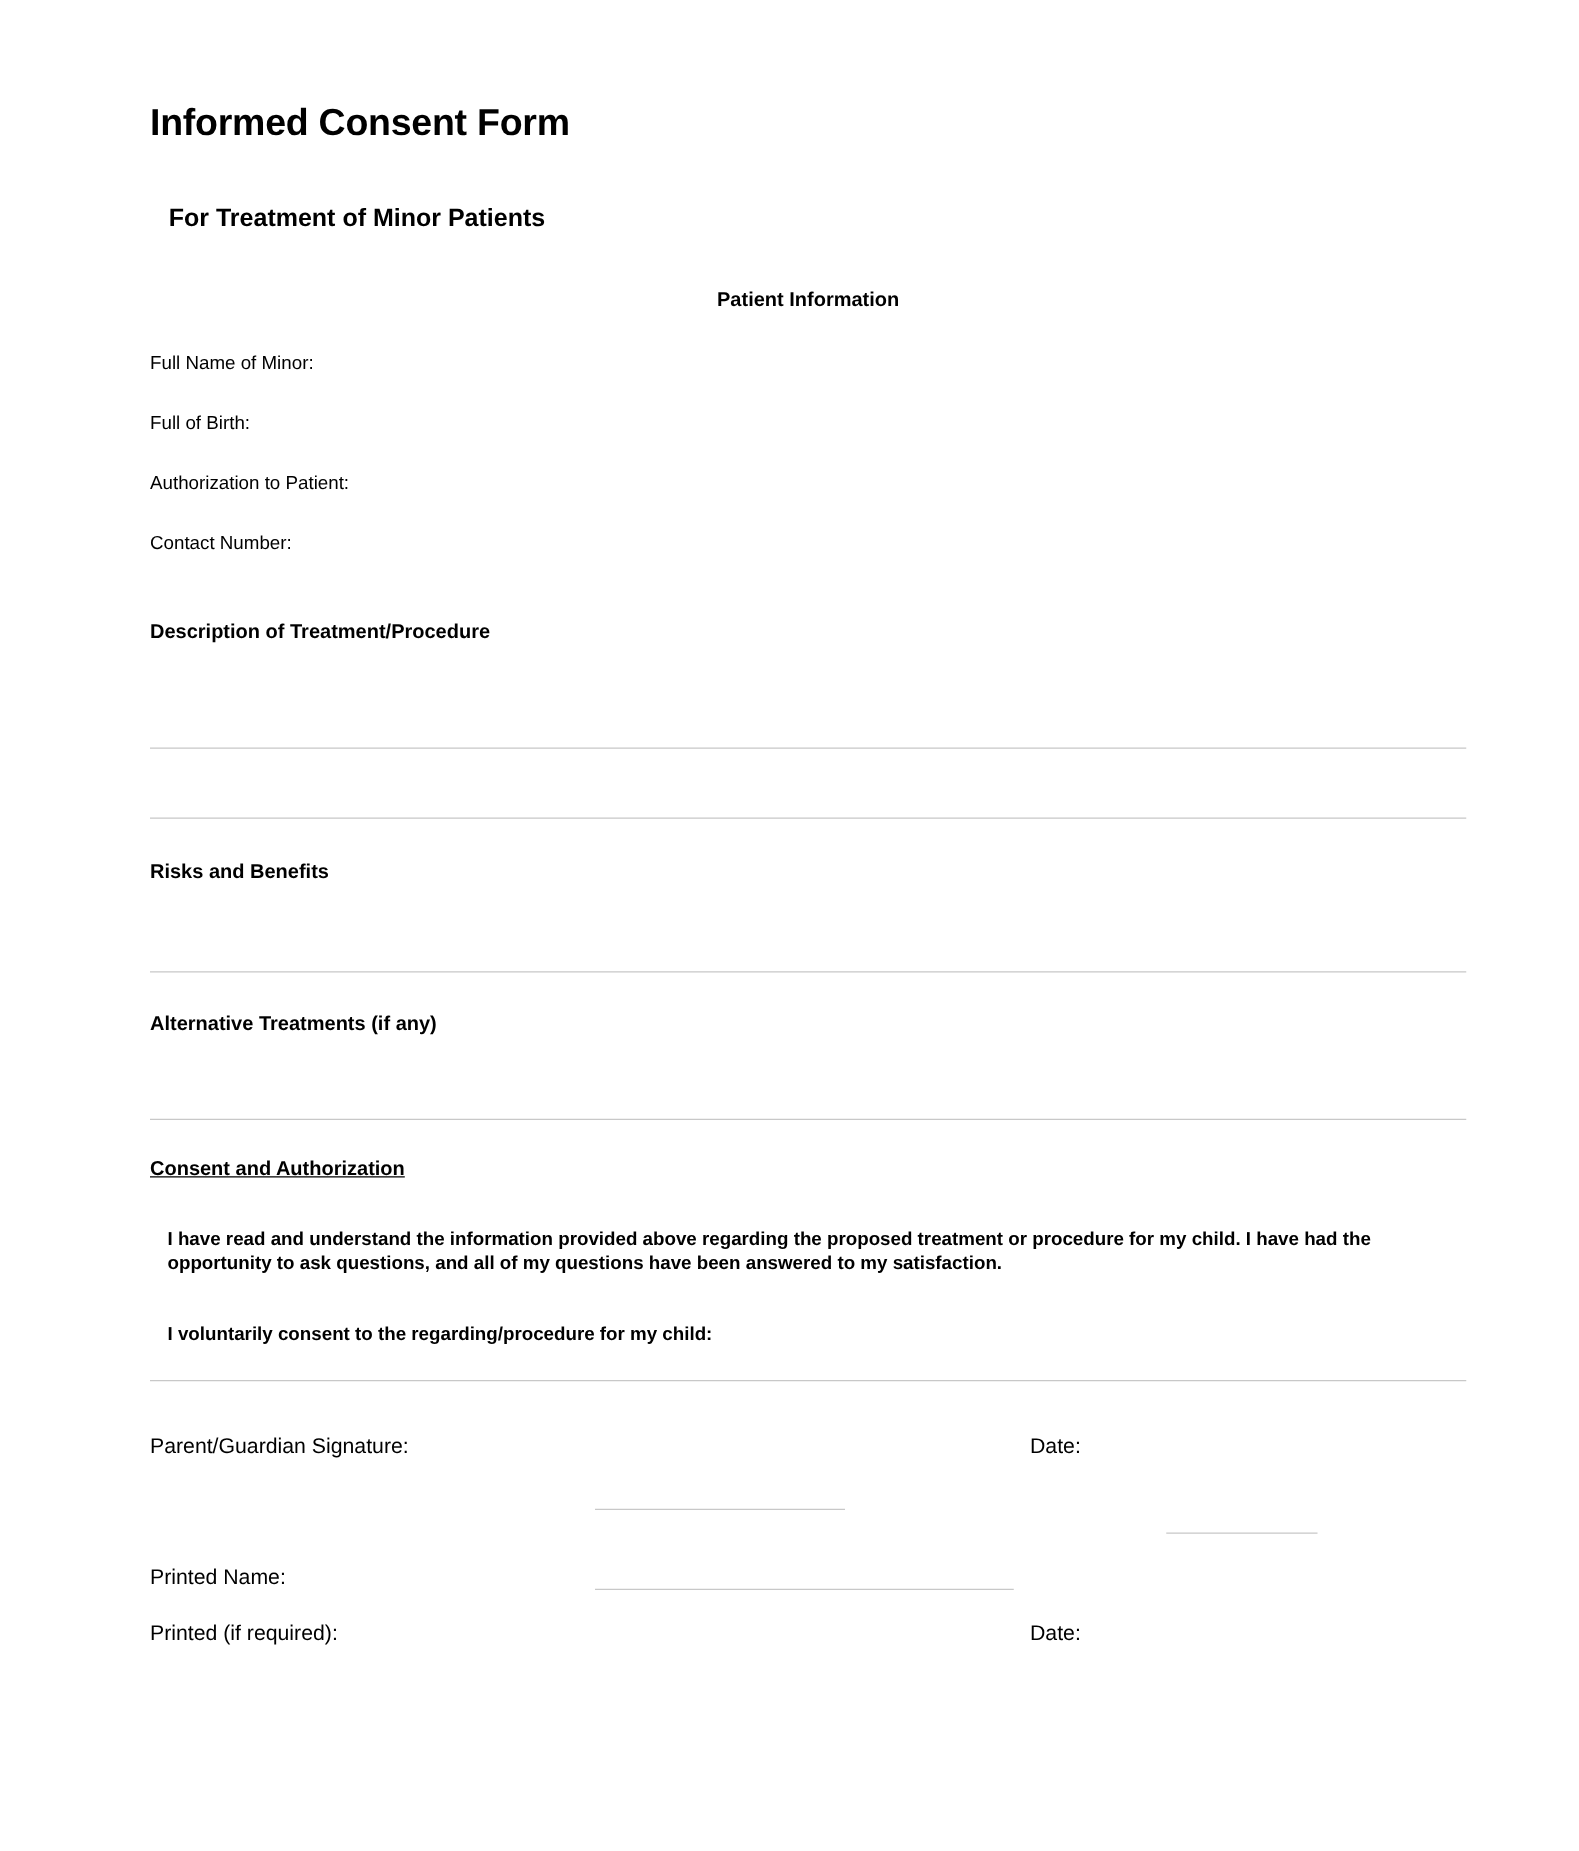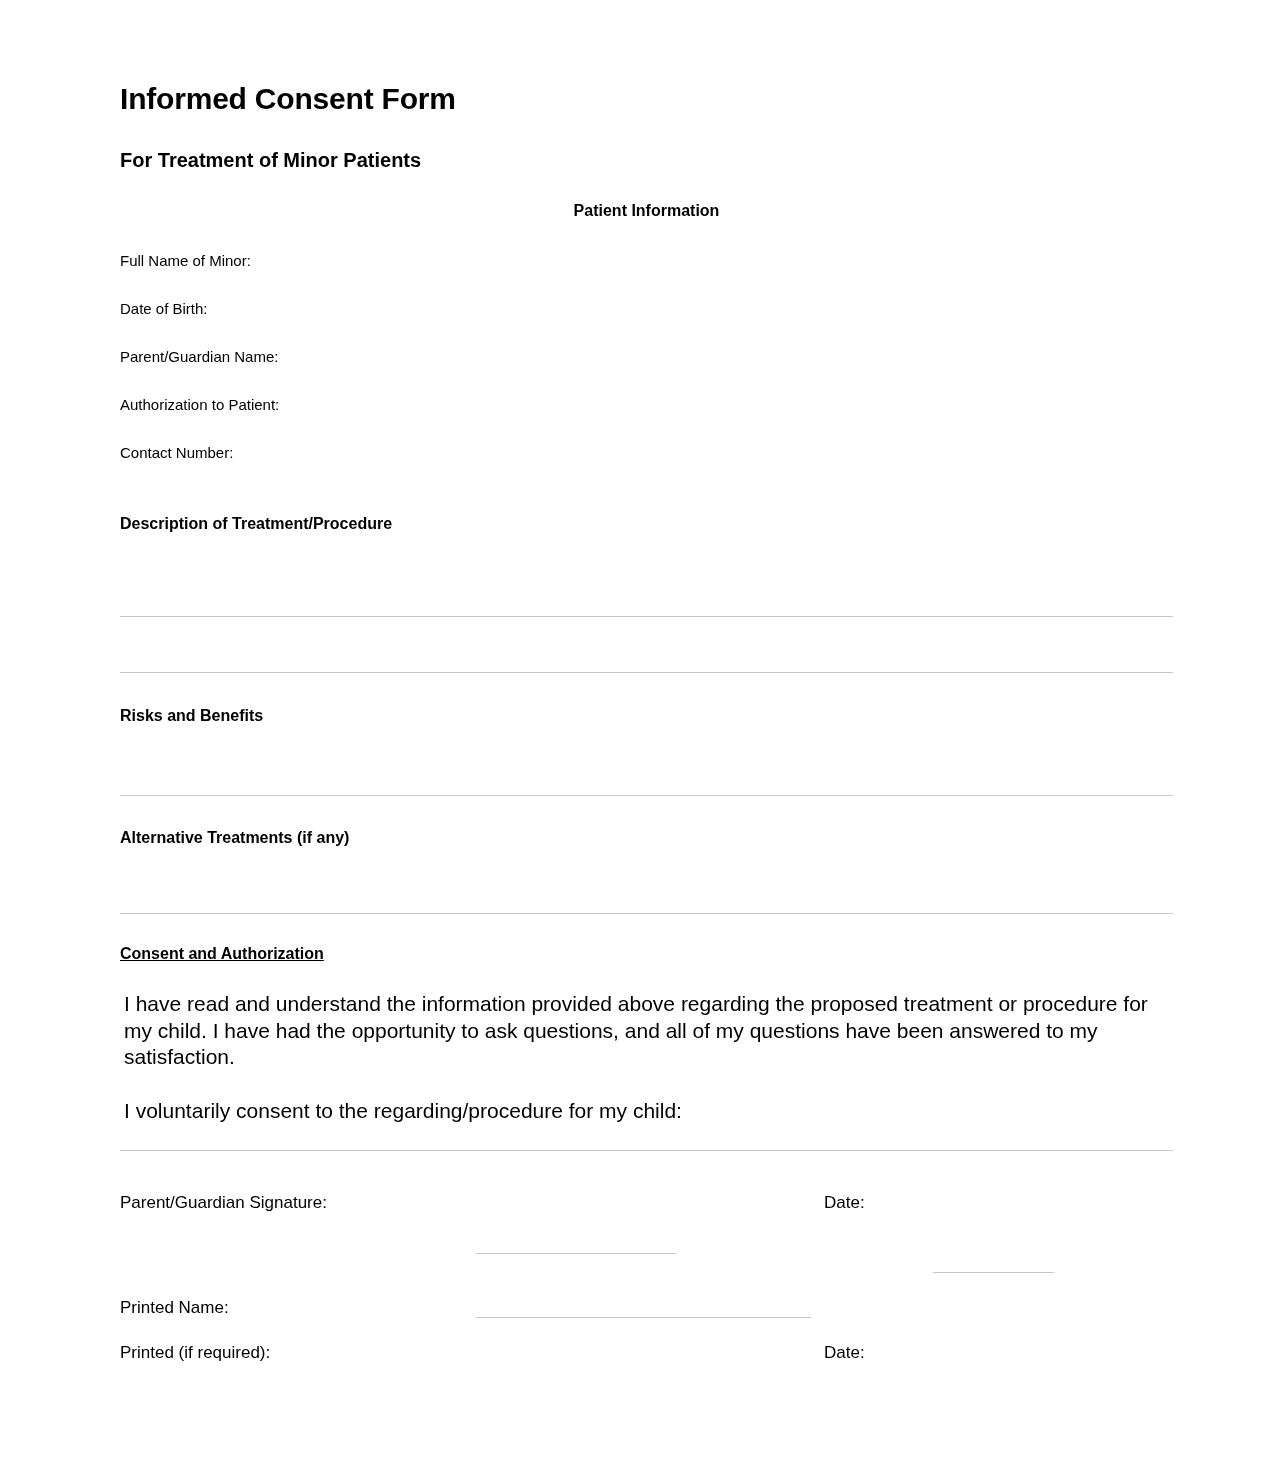--- a/index.html
+++ b/index.html
@@ -28,21 +28,21 @@
     font-size: 30px;
     font-weight: bold;
     letter-spacing: -0.2px;
     margin: 0;
     padding-top: 82px;
     line-height: 1.15;
   }
   .doc-subtitle {
     font-size: 20px;
     font-weight: bold;
-    margin: 0;
+    margin: 15px;
     padding-top: 32px;
     line-height: 1.15;
   }
 
   
   .section-heading {
     font-size: 16px;
     font-weight: bold;
     margin: 0;
     line-height: 1.2;
@@ -58,24 +58,24 @@
     font-size: 15px;
     font-weight: normal;
     line-height: 1.2;
     margin: 0;
   }
   .field-first { padding-top: 32px; }
   .field-next  { padding-top: 30px; }
 
   
   .body-text {
-    font-size: 21px;
-    font-weight: normal;
+    font-size: 15px;
+    font-weight: bold;
     line-height: 1.25;
-    margin: 4px;
+    margin: 14px;
     width: 1050px;
   }
   .para-first { padding-top: 24px; }
   .para-next  { padding-top: 24px; }
 
   
   .rule {
     border: 0;
     border-top: 1px solid #c8c8c8;
     margin: 0;
@@ -122,23 +122,22 @@
 <div class="page">
 
   <h1 class="doc-title">Informed Consent Form</h1>
 
   <h2 class="doc-subtitle">For Treatment of Minor Patients</h2>
 
   <h3 class="section-heading sh-patient">Patient Information</h3>
 
   <p class="field-label field-first">Full Name of Minor:</p>
 
-  <p class="field-label field-next">Date of Birth:</p>
+  <p class="field-label field-next">Full of Birth:</p>
 
-  <p class="field-label field-next">Parent/Guardian Name:</p>
 
   <p class="field-label field-next">Authorization to Patient:</p>
 
   <p class="field-label field-next">Contact Number:</p>
 
   <h3 class="section-heading sh-description">Description of Treatment/Procedure</h3>
 
   <hr class="rule rule-gap-a">
 
   <hr class="rule rule-gap-b">

